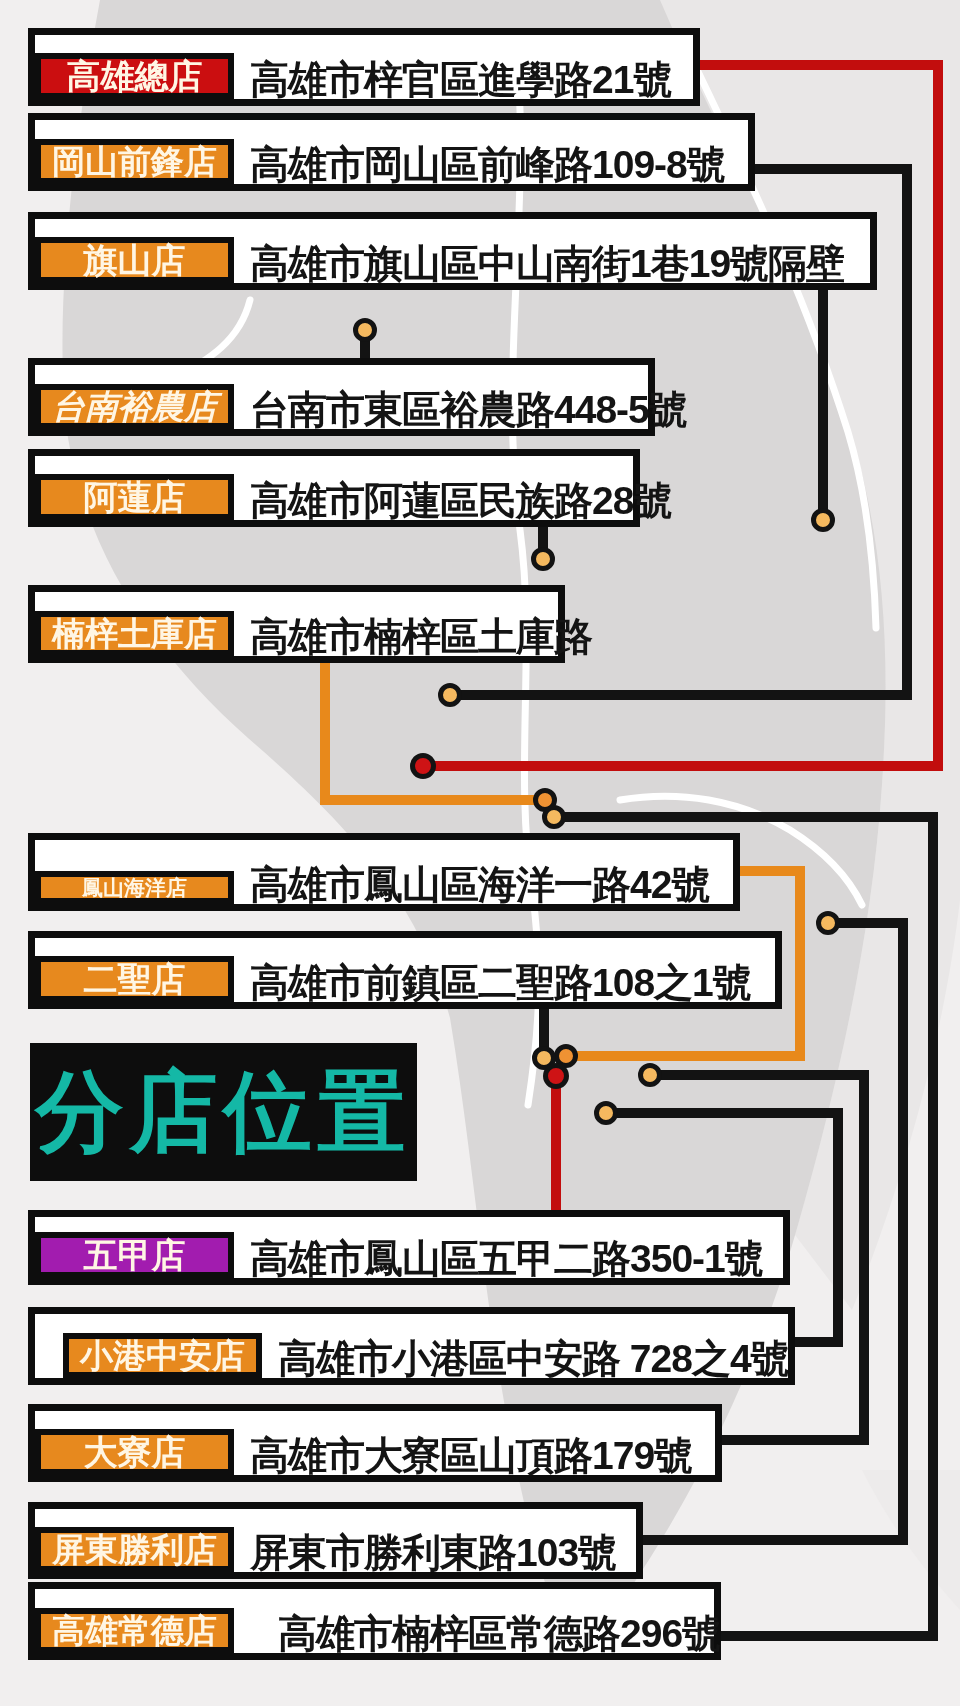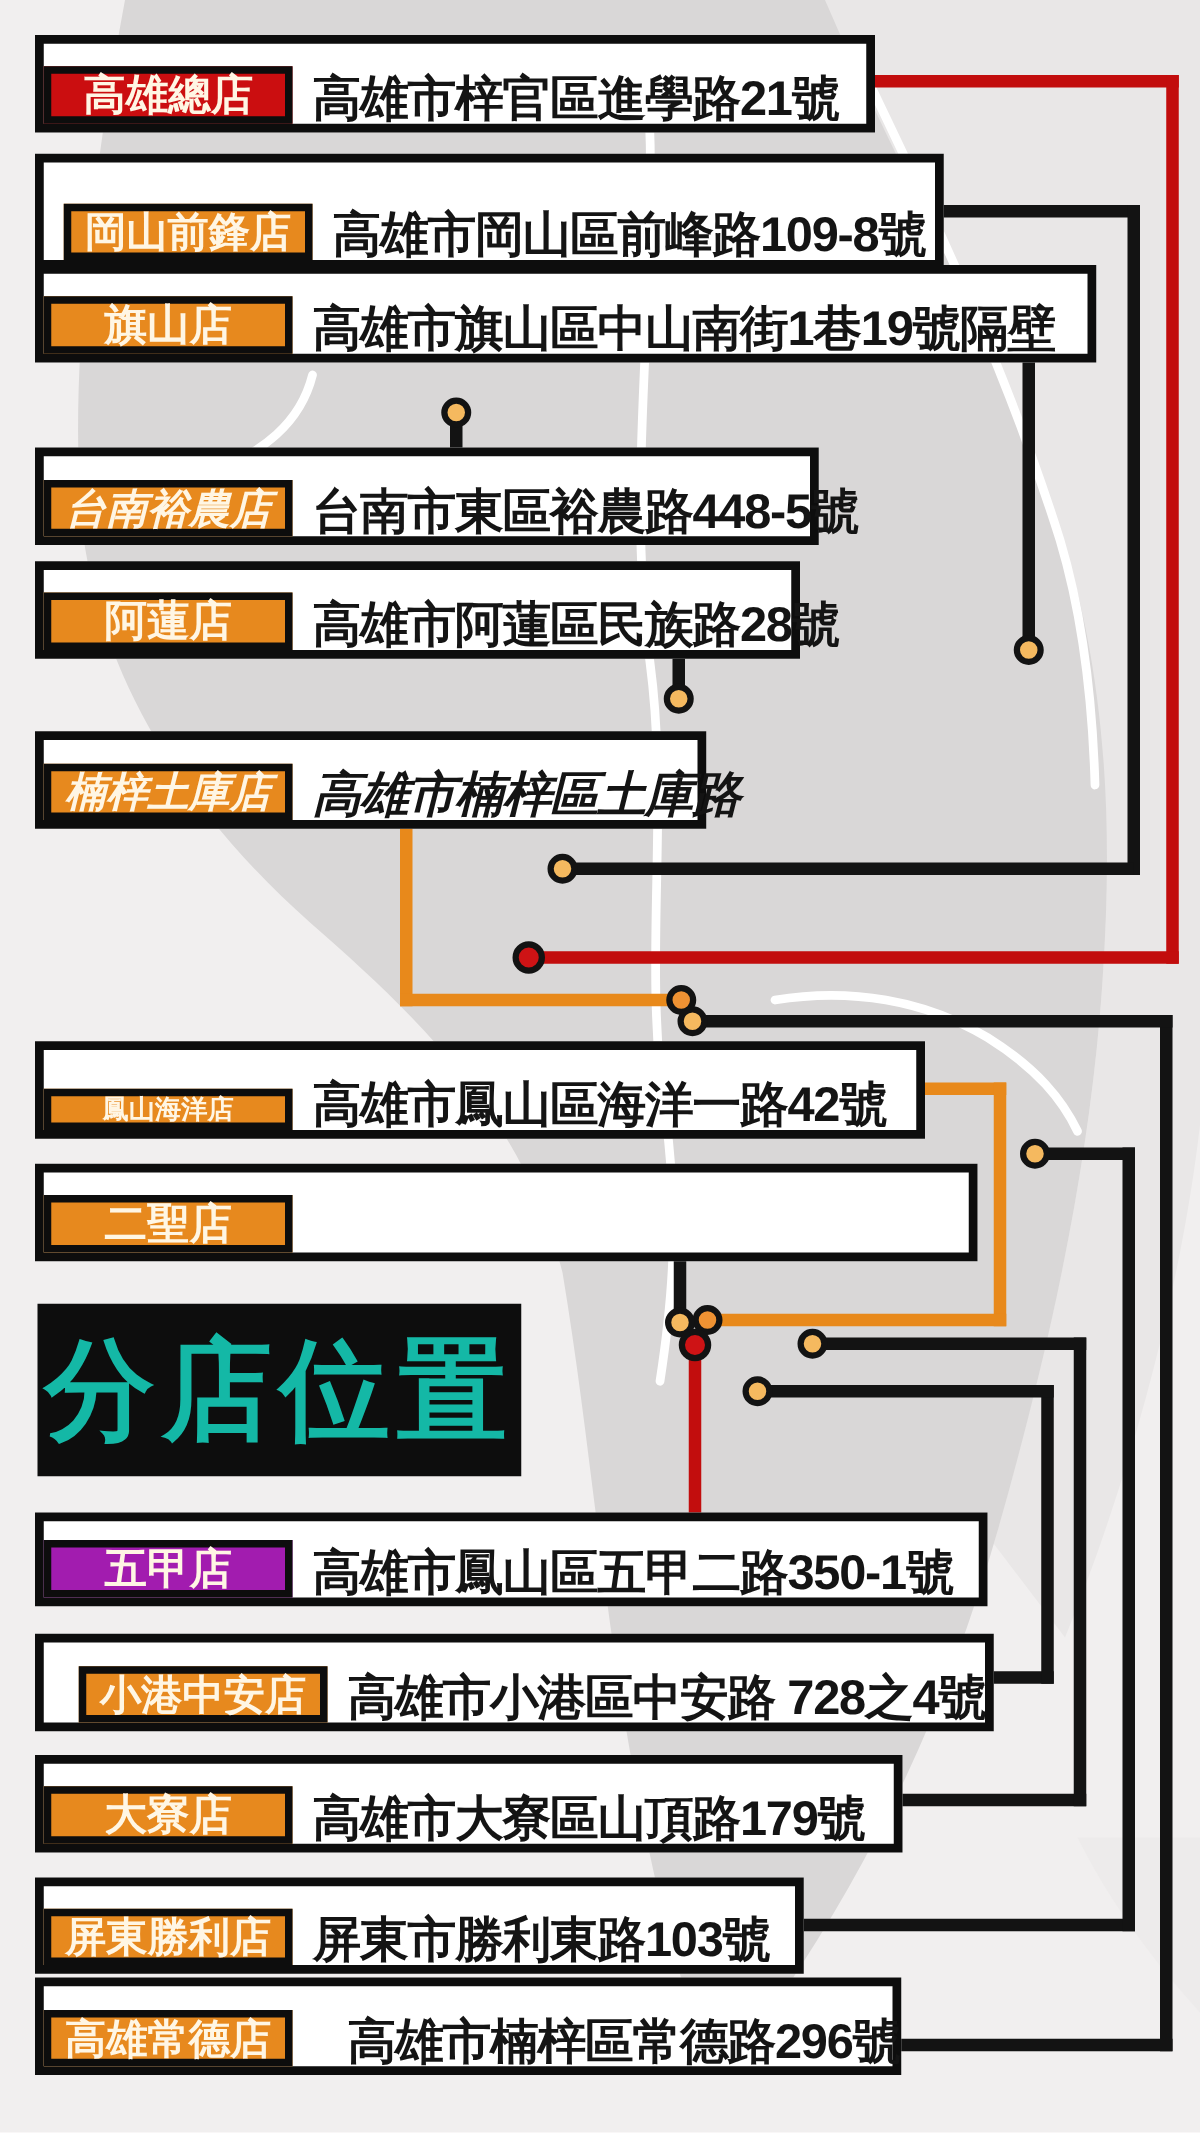--- a/index.html
+++ b/index.html
@@ -113,46 +113,47 @@
       <div class="dot" style="width: 24px; height: 24px; left: 594px; top: 1101px; background: rgb(245, 185, 95);"></div>
       <div class="dot" style="width: 24px; height: 24px; left: 638px; top: 1063px; background: rgb(245, 185, 95);"></div>
       <div class="dot" style="width: 24px; height: 24px; left: 816px; top: 911px; background: rgb(245, 185, 95);"></div>
       <div class="dot" style="width: 24px; height: 24px; left: 542px; top: 805px; background: rgb(245, 185, 95);"></div>
     </div>
   <div id="rows-layer">
       <div class="store-row" style="top: 28px; height: 78px; width: 672px;">
         <div class="store-label" style="background: rgb(203, 14, 16);">高雄總店</div>
         <div class="store-address">高雄市梓官區進學路21號</div>
       </div>
-      <div class="store-row" style="top: 123px; height: 92px; width: 727px; padding-left: 16px;">
+      <div class="store-row" style="top: 113px; height: 78px; width: 727px;">
         <div class="store-label" style="background: rgb(231, 137, 30); font-size: 33px;">岡山前鋒店</div>
         <div class="store-address">高雄市岡山區前峰路109-8號</div>
       </div>
       <div class="store-row" style="top: 212px; height: 78px; width: 849px;">
         <div class="store-label" style="background: rgb(231, 137, 30);">旗山店</div>
         <div class="store-address">高雄市旗山區中山南街1巷19號隔壁</div>
       </div>
       <div class="store-row" style="top: 358px; height: 78px; width: 627px;">
         <div class="store-label" style="background: rgb(231, 137, 30); font-size: 33px; font-style: italic;">台南裕農店</div>
         <div class="store-address">台南市東區裕農路448-5號</div>
       </div>
       <div class="store-row" style="top: 449px; height: 78px; width: 612px;">
         <div class="store-label" style="background: rgb(231, 137, 30);">阿蓮店</div>
         <div class="store-address">高雄市阿蓮區民族路28號</div>
       </div>
-      <div class="store-row" style="top: 585px; height: 78px; width: 537px; font-style: italic;">
+      <div class="store-row" style="top: 585px; height: 78px; width: 537px;">
         <div class="store-label" style="background: rgb(231, 137, 30); font-size: 33px;">楠梓土庫店</div>
         <div class="store-address">高雄市楠梓區土庫路</div>
       </div>
       <div class="store-row" style="top: 833px; height: 78px; width: 712px;">
         <div class="store-label" style="background: rgb(231, 137, 30); font-size: 21px;">鳳山海洋店</div>
         <div class="store-address">高雄市鳳山區海洋一路42號</div>
       </div>
       <div class="store-row" style="top: 931px; height: 78px; width: 754px;">
         <div class="store-label" style="background: rgb(231, 137, 30);">二聖店</div>
+        <div class="store-address">高雄市前鎮區二聖路108之1號</div>
       </div>
       <div class="store-row" style="top: 1210px; height: 75px; width: 762px;">
         <div class="store-label" style="background: #a21caf;">五甲店</div>
         <div class="store-address">高雄市鳳山區五甲二路350-1號</div>
       </div>
       <div class="store-row" style="top: 1307px; height: 78px; width: 767px; padding-left: 28px;">
         <div class="store-label" style="background: rgb(231, 137, 30); font-size: 33px;">小港中安店</div>
         <div class="store-address">高雄市小港區中安路 728之4號</div>
       </div>
       <div class="store-row" style="top: 1404px; height: 78px; width: 694px;">

